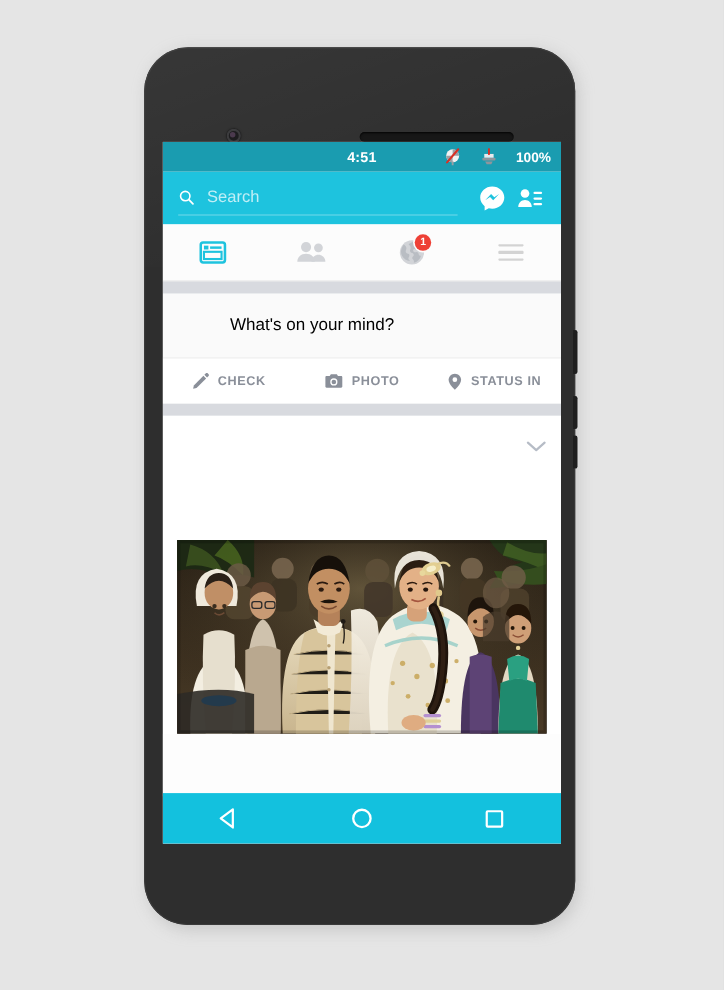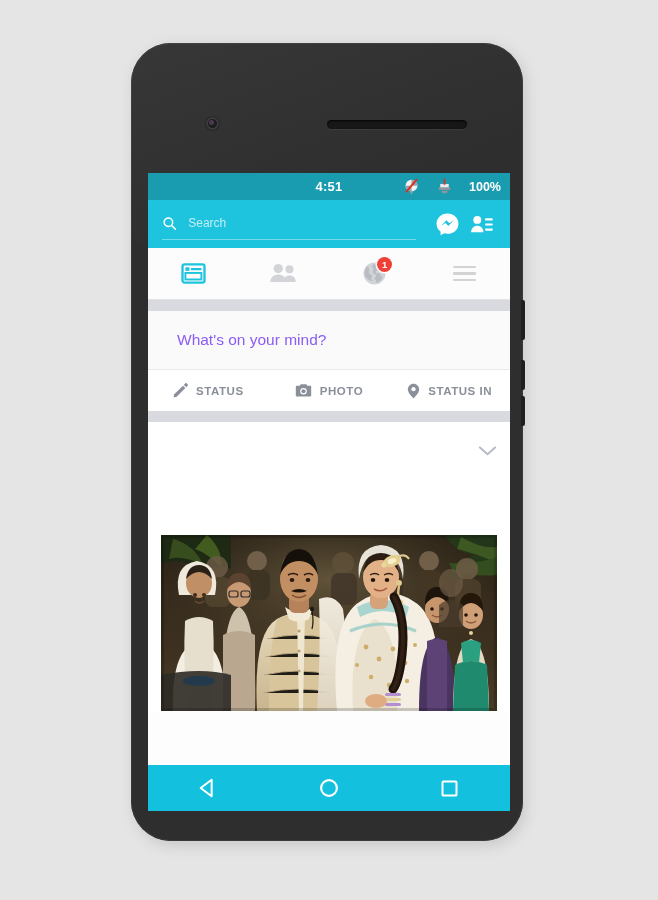--- a/index.html
+++ b/index.html
@@ -86,21 +86,20 @@
   #btn-volup  { top: 360px; height: 30px; }
   #btn-voldn  { top: 396px; height: 30px; }
 
   
   #screen {
     position: absolute;
     left: 148px; top: 129px;
     width: 362px; height: 638px;
     background: #ffffff;
     overflow: hidden;
-    margin-top: 44px;
   }
 
   
   #status-bar {
     position: relative;
     height: 27px;
     background: #1a9cb0;
     color: #ffffff;
     display: flex;
     align-items: center;
@@ -140,21 +139,21 @@
     border-bottom: 1px solid rgba(255,255,255,0.38);
     height: 31px;
     margin-right: 14px;
     padding-bottom: 1px;
   }
   #search-input {
     background: transparent;
     border: 0;
     outline: 0;
     color: #ffffff;
-    font-size: 12px;
+    font-size: 15px;
     font-family: "Liberation Sans", sans-serif;
     width: 100%;
     padding: 0;
   }
   #search-input::placeholder { color: rgba(255,255,255,0.72); }
   .header-action {
     width: 34px;
     display: flex;
     align-items: center;
     justify-content: center;
@@ -210,22 +209,22 @@
   }
 
   
   #composer {
     background: #fafafa;
   }
   #composer-prompt {
     height: 59px;
     display: flex;
     align-items: center;
-    padding-left: 29px;
-    color: #8b5cf6;
+    padding-left: 61px;
+    color: #000000;
     font-size: 15.5px;
     border-bottom: 1px solid #eaeaea;
     cursor: text;
   }
   #composer-actions {
     height: 41px;
     display: flex;
     align-items: center;
     background: #ffffff;
   }
@@ -397,21 +396,21 @@
 
     <div id="composer">
       <div id="composer-prompt">What's on your mind?</div>
       <div id="composer-actions">
 
         <div class="composer-action">
           <svg width="15" height="15" viewBox="0 0 16 16">
             <path d="M1.3 12.1 L10.6 2.8 l2.6 2.6 -9.3 9.3 -3.3 .7 z" fill="#8a8f99"></path>
             <path d="M11.5 1.9 L13 .4 c.5-.5 1.2-.5 1.7 0 l.9 .9 c.5 .5 .5 1.2 0 1.7 l-1.5 1.5 z" fill="#8a8f99"></path>
           </svg>
-          <span>STATUS</span>
+          <span>CHECK</span>
         </div>
 
         <div class="composer-action">
           <svg width="17" height="15" viewBox="0 0 18 16">
             <path d="M6.1 1.2 h5.8 l1.1 1.8 h3.1 c.6 0 1.1 .5 1.1 1.1 v9.2 c0 .6-.5 1.1-1.1 1.1 H1.9 c-.6 0-1.1-.5-1.1-1.1 V4.1 c0-.6 .5-1.1 1.1-1.1 H5 z" fill="#8a8f99"></path>
             <circle cx="9" cy="8.8" r="3.5" fill="#ffffff"></circle>
             <circle cx="9" cy="8.8" r="2.2" fill="#8a8f99"></circle>
           </svg>
           <span>PHOTO</span>
         </div>

